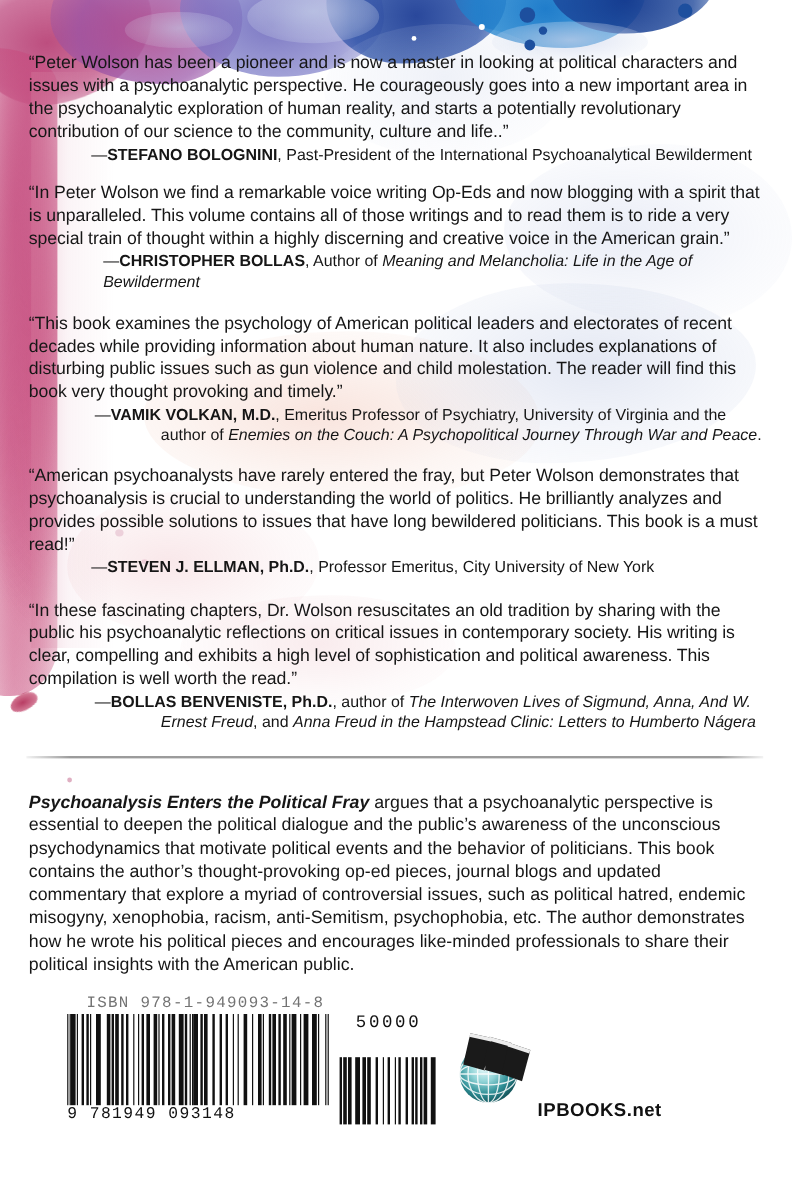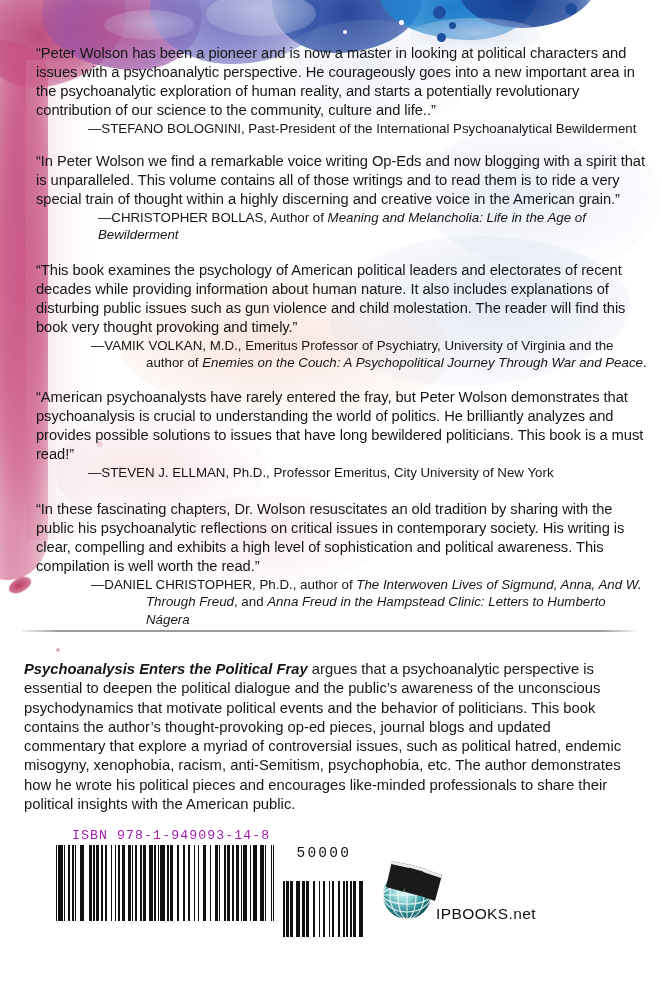--- a/index.html
+++ b/index.html
@@ -155,21 +155,21 @@
   }
 
   
   #content {
     position: absolute;
     inset: 0;
   }
 
   .quote-block {
     position: absolute;
-    left: 36px;
+    left: 24px;
     width: 616px;
     color: #181818;
   }
   .quote-text {
     font-size: 14.7px;
     line-height: 19.1px;
     letter-spacing: -0.05px;
     color: #161616;
     margin: 0;
   }
@@ -177,21 +177,21 @@
     font-size: 13.3px;
     line-height: 17.1px;
     margin: 0;
     color: #161616;
   }
   .attrib.indent-a { padding-left: 52px; }
   .attrib.indent-b { padding-left: 62px; }
   .attrib.indent-c { padding-left: 110px; }
   .attrib.indent-d { padding-left: 55px; }
   .attrib.indent-e { padding-left: 52px; }
-  .attrib b { font-weight: normal; }
+  .attrib b { font-weight: bold; }
   .attrib i, .quote-text i { font-style: italic; }
 
   #divider {
     position: absolute;
     left: 22px;
     top: 630px;
     width: 614px;
     height: 2px;
     background: linear-gradient(90deg, rgba(170,170,170,.15) 0%, rgba(150,150,150,.95) 6%, rgba(150,150,150,.95) 94%, rgba(170,170,170,.15) 100%);
   }
@@ -214,21 +214,21 @@
   #barcode-area {
     position: absolute;
     left: 56px;
     top: 828px;
     width: 270px;
   }
   #isbn-text {
     font-family: "Liberation Mono", monospace;
     font-size: 13.2px;
     letter-spacing: 1.1px;
-    color: #a21caf;
+    color: #737373;
     margin: 0 0 2px 16px;
     white-space: nowrap;
   }
   #barcode-row {
     display: flex;
     align-items: flex-start;
     gap: 9px;
   }
   .bars {
     display: flex;
@@ -274,24 +274,24 @@
     position: relative;
     width: 230px;
     height: 68px;
   }
   #logo-text {
     margin-left: 64px;
     margin-top: -2px;
   }
   #logo-name {
     font-size: 15.5px;
-    font-weight: normal;
+    font-weight: bold;
     letter-spacing: 0.4px;
     color: #111;
-    margin: 0;
+    margin: 12px;
   }
   #logo-tagline {
     font-size: 10.8px;
     letter-spacing: 0.25px;
     color: #111;
     margin: 3px 0 0 0;
   }
 </style>
 </head>
 <body>
@@ -352,22 +352,22 @@
     </div>
 
     <div class="quote-block" style="top:261px;">
       <p class="quote-text">“This book examines the psychology of American political leaders and electorates of recent decades while providing information about human nature. It also includes explanations of disturbing public issues such as gun violence and child molestation. The reader will find this book very thought provoking and timely.”</p>
       <p class="attrib indent-d"><span>—</span><b>VAMIK VOLKAN, M.D.</b><span>, Emeritus Professor of Psychiatry, University of Virginia and the</span></p>
       <p class="attrib indent-c"><span>author of </span><i>Enemies on the Couch: A Psychopolitical Journey Through War and Peace</i><span>.</span></p>
     </div>
 
     <div class="quote-block" style="top:500px;">
       <p class="quote-text">“In these fascinating chapters, Dr. Wolson resuscitates an old tradition by sharing with the public his psychoanalytic reflections on critical issues in contemporary society. His writing is clear, compelling and exhibits a high level of sophistication and political awareness. This compilation is well worth the read.”</p>
-      <p class="attrib indent-d"><span>—</span><b>DANIEL CHRISTOPHER, Ph.D.</b><span>, author of </span><i>The Interwoven Lives of Sigmund, Anna, And W.</i></p>
-      <p class="attrib indent-c"><i>Through Freud</i><span>, and </span><i>Anna Freud in the Hampstead Clinic: Letters to Humberto Nágera</i></p>
+      <p class="attrib indent-d"><span>—</span><b>BOLLAS BENVENISTE, Ph.D.</b><span>, author of </span><i>The Interwoven Lives of Sigmund, Anna, And W.</i></p>
+      <p class="attrib indent-c"><i>Ernest Freud</i><span>, and </span><i>Anna Freud in the Hampstead Clinic: Letters to Humberto Nágera</i></p>
     </div>
 
     <div id="divider"></div>
 
     <div id="blurb"><span class="book-title">Psychoanalysis Enters the Political Fray</span><span> argues that a psychoanalytic perspective is essential to deepen the political dialogue and the public’s awareness of the unconscious psychodynamics that motivate political events and the behavior of politicians. This book contains the author’s thought-provoking op-ed pieces, journal blogs and updated commentary that explore a myriad of controversial issues, such as political hatred, endemic misogyny, xenophobia, racism, anti-Semitism, psychophobia, etc. The author demonstrates how he wrote his political pieces and encourages like-minded professionals to share their political insights with the American public.</span></div>
 
     <div id="barcode-area">
       <p id="isbn-text">ISBN 978-1-949093-14-8</p>
       <div id="barcode-row">
         <div>
@@ -463,20 +463,21 @@
               <span style="width: 4.08px; background: rgb(17, 17, 17);"></span>
               <span style="width: 3.06px; background: transparent;"></span>
               <span style="width: 4.08px; background: rgb(17, 17, 17);"></span>
               <span style="width: 1.02px; background: transparent;"></span>
               <span style="width: 1.02px; background: rgb(17, 17, 17);"></span>
               <span style="width: 4.08px; background: transparent;"></span>
               <span style="width: 1.02px; background: rgb(17, 17, 17);"></span>
               <span style="width: 1.02px; background: transparent;"></span>
               <span style="width: 1.02px; background: rgb(17, 17, 17);"></span>
             </div>
+          <p id="ean-digits">9  781949  093148</p>
         </div>
         <div id="addon-wrap">
           <p id="addon-digits">50000</p>
           <div class="bars" id="ean-addon">
               <span style="width: 1.9px; background: rgb(17, 17, 17);"></span>
               <span style="width: 1.9px; background: transparent;"></span>
               <span style="width: 2.85px; background: rgb(17, 17, 17);"></span>
               <span style="width: 0.95px; background: transparent;"></span>
               <span style="width: 2.85px; background: rgb(17, 17, 17);"></span>
               <span style="width: 2.85px; background: transparent;"></span>

